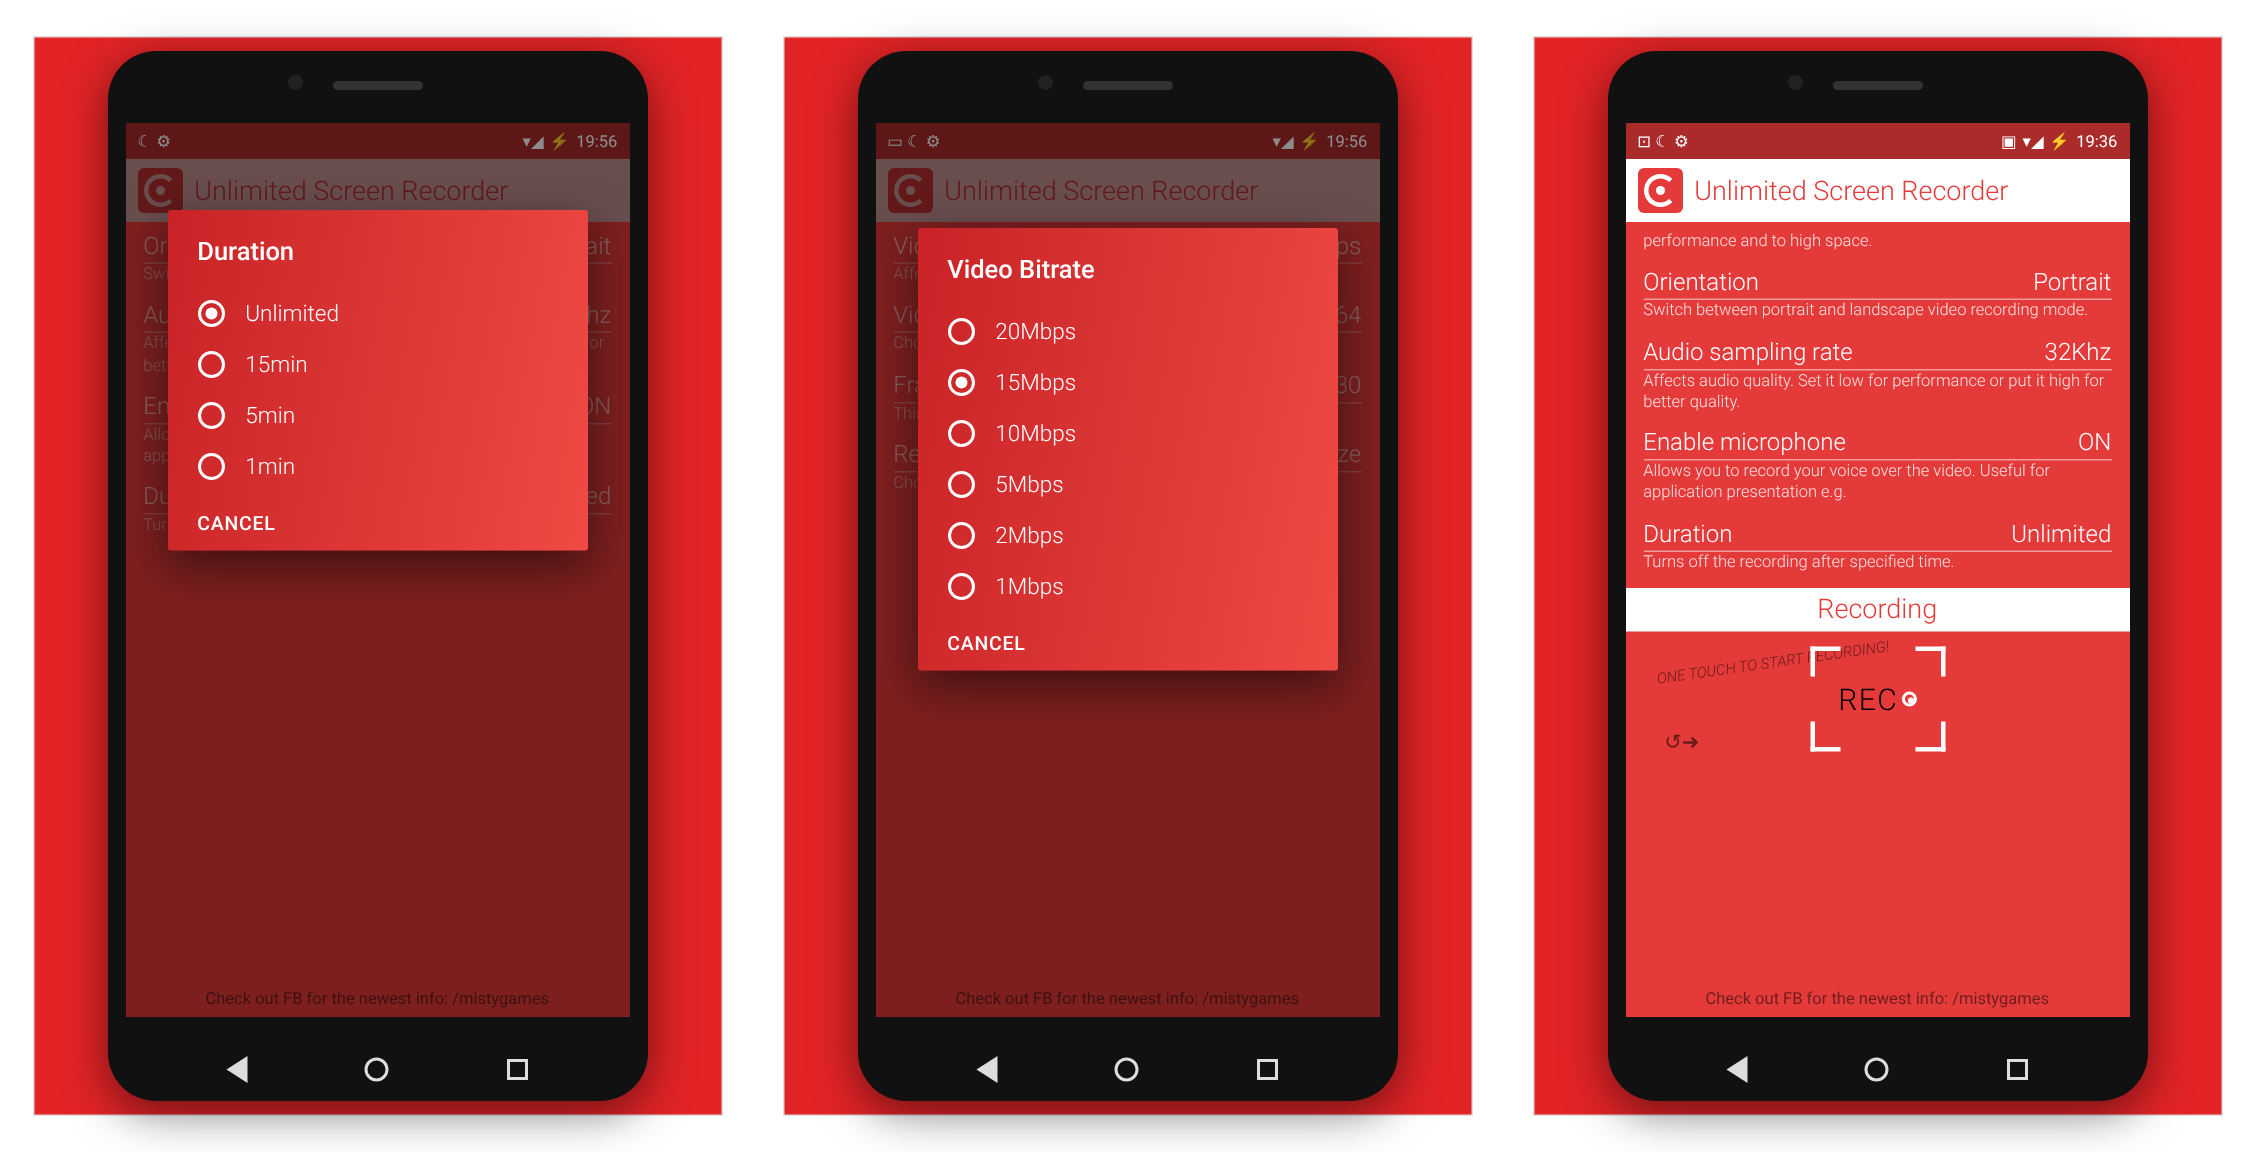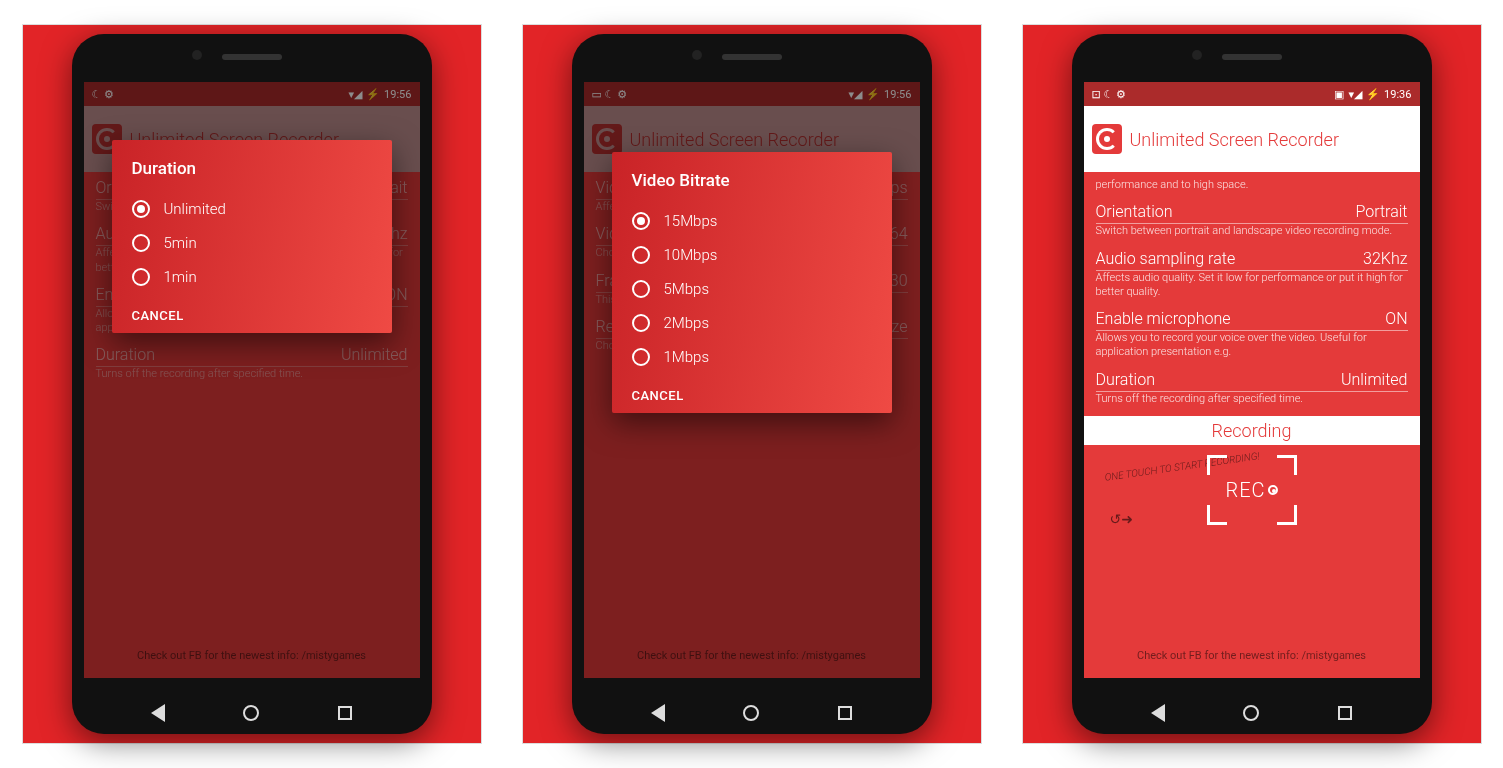--- a/index.html
+++ b/index.html
@@ -77,21 +77,21 @@
     align-items: center;
     padding: 0 8px;
   }
   .statusbar .right { display: flex; gap: 4px; align-items: center; }
   .header {
     background: #fff;
     color: #e43a3a;
     display: flex;
     align-items: center;
     gap: 8px;
-    padding: 18px 8px;
+    padding: 6px 8px;
     font-size: 18px;
     font-weight: 300;
   }
   .logo {
     width: 30px; height: 30px;
     background: #e43a3a;
     border-radius: 4px;
     position: relative;
   }
   .logo::after {
@@ -150,21 +150,21 @@
   }
   .corner { position: absolute; width: 20px; height: 20px; border: 3px solid #fff; }
   .tl { top: 0; left: 0; border-right: none; border-bottom: none; }
   .tr { top: 0; right: 0; border-left: none; border-bottom: none; }
   .bl { bottom: 0; left: 0; border-right: none; border-top: none; }
   .br { bottom: 0; right: 0; border-left: none; border-top: none; }
   .rec-label {
     position: absolute;
     top: 50%; left: 50%;
     transform: translate(-50%,-50%);
-    color: #ffffff; font-size: 20px; letter-spacing: 1px;
+    color: #000000; font-size: 20px; letter-spacing: 1px;
     display: flex; align-items: center; gap: 2px;
   }
   .rec-dot { width: 10px; height: 10px; border: 2px solid #fff; border-radius: 50%; position: relative; display: inline-block;}
   .rec-dot::after { content:""; position:absolute; top:2px; left:2px; width:4px; height:4px; background:#fff; border-radius:50%;}
   .hint {
     position: absolute;
     left: 8px; top: 6px;
     font-size: 10px;
     color: rgba(0,0,0,0.55);
     transform: rotate(-8deg);
@@ -174,21 +174,21 @@
   }
   .hint-arrow {
     position: absolute;
     left: 14px;
     bottom: 2px;
     color: rgba(0,0,0,0.55);
     font-size: 14px;
   }
   .fb-line {
     position: absolute;
-    bottom: 16px; left: 0; right: 0;
+    bottom: 6px; left: 0; right: 0;
     text-align: center;
     font-size: 11px;
     color: rgba(0,0,0,0.5);
   }
   .scrim {
     position: absolute;
     top: 0; left: 0; right: 0; bottom: 0;
     background: rgba(0,0,0,0.45);
   }
   .dialog {
@@ -279,20 +279,24 @@
       <div class="scrim"></div>
       <div class="dialog">
         <h3>Duration</h3>
         <div id="duration-options">
             <div class="radio-row">
               <span class="radio checked"></span>
               <span>Unlimited</span>
             </div>
             <div class="radio-row">
               <span class="radio"></span>
+              <span>15min</span>
+            </div>
+            <div class="radio-row">
+              <span class="radio"></span>
               <span>5min</span>
             </div>
             <div class="radio-row">
               <span class="radio"></span>
               <span>1min</span>
             </div>
           </div>
         <div class="dialog-actions"><span>CANCEL</span></div>
       </div>
     </div>
@@ -340,20 +344,24 @@
             <span>size</span>
           </div>
         <div class="desc">Cho… ter perf…</div>
       </div>
       <div class="fb-line"><span>Check out FB for the newest info:</span> <span>/mistygames</span></div>
 
       <div class="scrim"></div>
       <div class="dialog" style="top:70px;">
         <h3>Video Bitrate</h3>
         <div id="bitrate-options">
+            <div class="radio-row">
+              <span class="radio"></span>
+              <span>20Mbps</span>
+            </div>
             <div class="radio-row">
               <span class="radio checked"></span>
               <span>15Mbps</span>
             </div>
             <div class="radio-row">
               <span class="radio"></span>
               <span>10Mbps</span>
             </div>
             <div class="radio-row">
               <span class="radio"></span>

